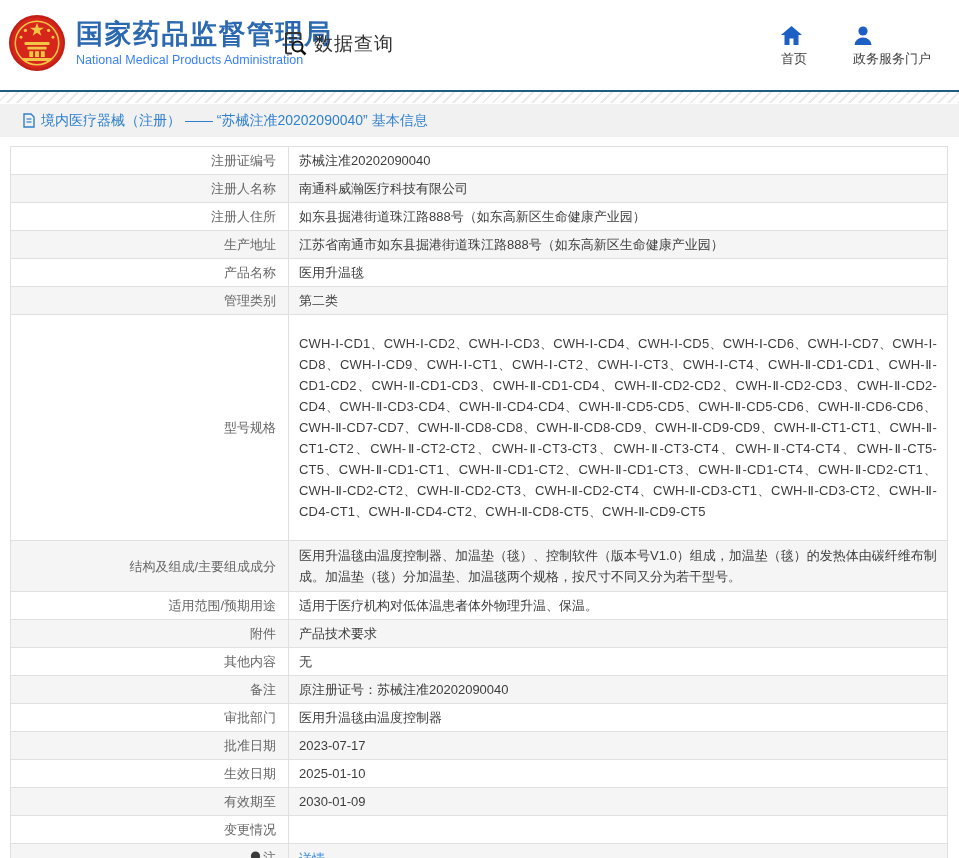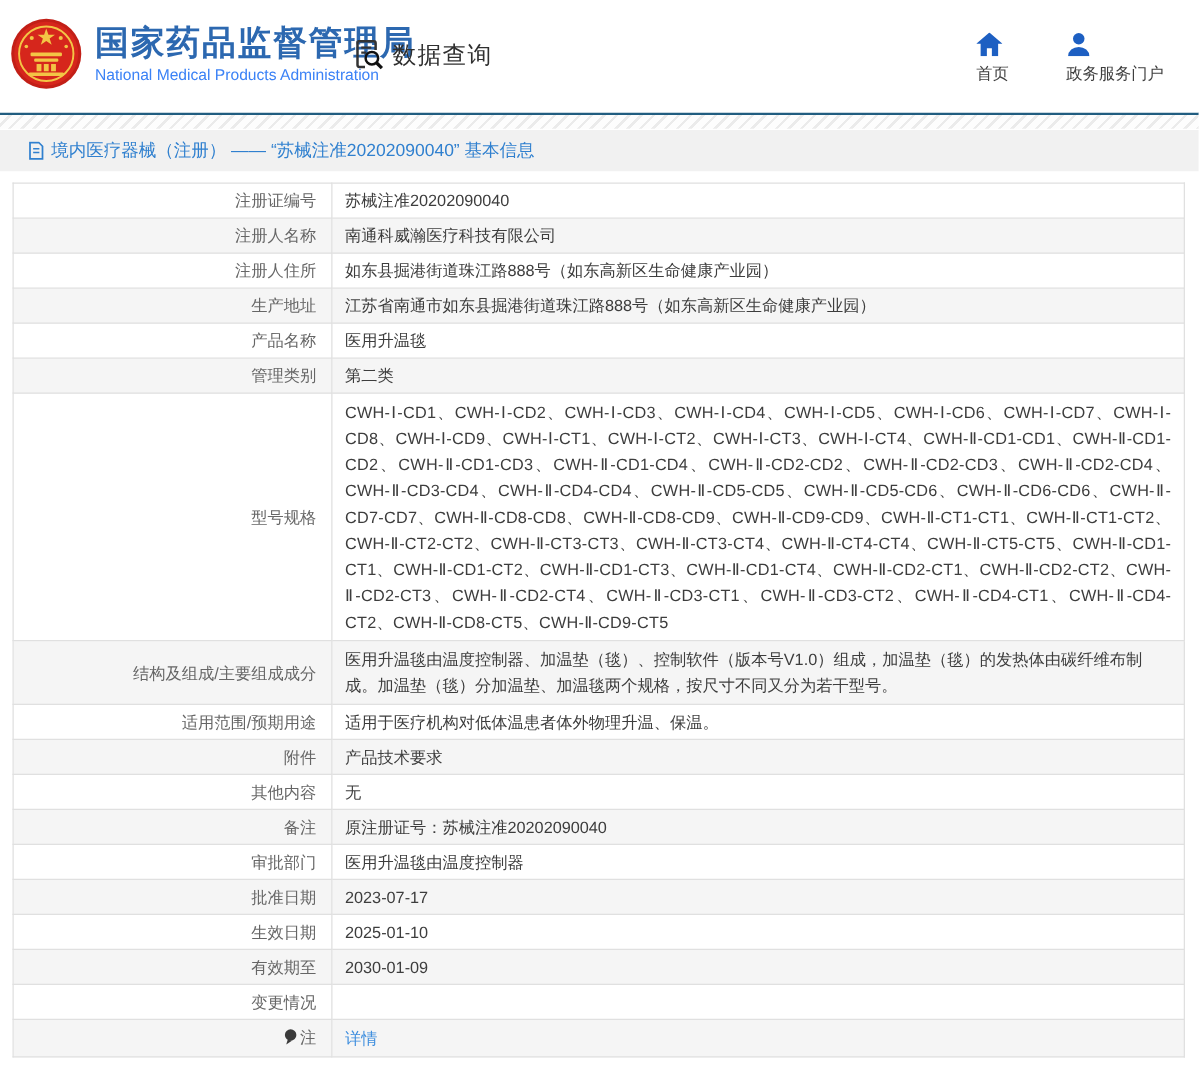--- a/index.html
+++ b/index.html
@@ -26,23 +26,23 @@
 
   
   .breadcrumb { height:33px; background:#f1f1f1; display:flex; align-items:center; padding-left:22px; margin-top:1px; }
   .breadcrumb .bc-text { color:#3080cf; font-size:14px; margin-left:5px; }
 
   
   .info-table { width:938px; margin:9px 10px 0 10px; border-collapse:collapse; border:1px solid #c8c8c8; }
   .info-table tr:nth-child(even) { background:#f5f5f5; }
   .info-table tr:nth-child(odd)  { background:#ffffff; }
   .info-table th, .info-table td { border:1px solid #e0e0e0; font-weight:normal; vertical-align:middle; }
-  .info-table th { width:255px; text-align:right; color:#666; font-size:13px; padding:5px 12px 5px 6px; line-height:17px; }
+  .info-table th { width:278px; text-align:right; color:#666; font-size:13px; padding:5px 12px 5px 6px; line-height:17px; }
   .info-table td { color:#3d3d3d; font-size:13px; padding:5px 10px; line-height:17px; }
-  td.model-cell { line-height:21px; text-align:justify; font-size:13px; letter-spacing:.2px; padding:4px 10px; }
+  td.model-cell { line-height:21px; text-align:justify; font-size:13px; letter-spacing:.2px; padding:18px 10px; }
   td.multi-cell { line-height:21px; padding:4px 10px; }
   .detail-link { color:#3e8ede; text-decoration:none; cursor:pointer; font-size:13px; }
   .note-label { display:inline-flex; align-items:center; gap:2px; }
 
   svg { display:block; }
 </style>
 </head>
 <body>
 
 <div class="header">

